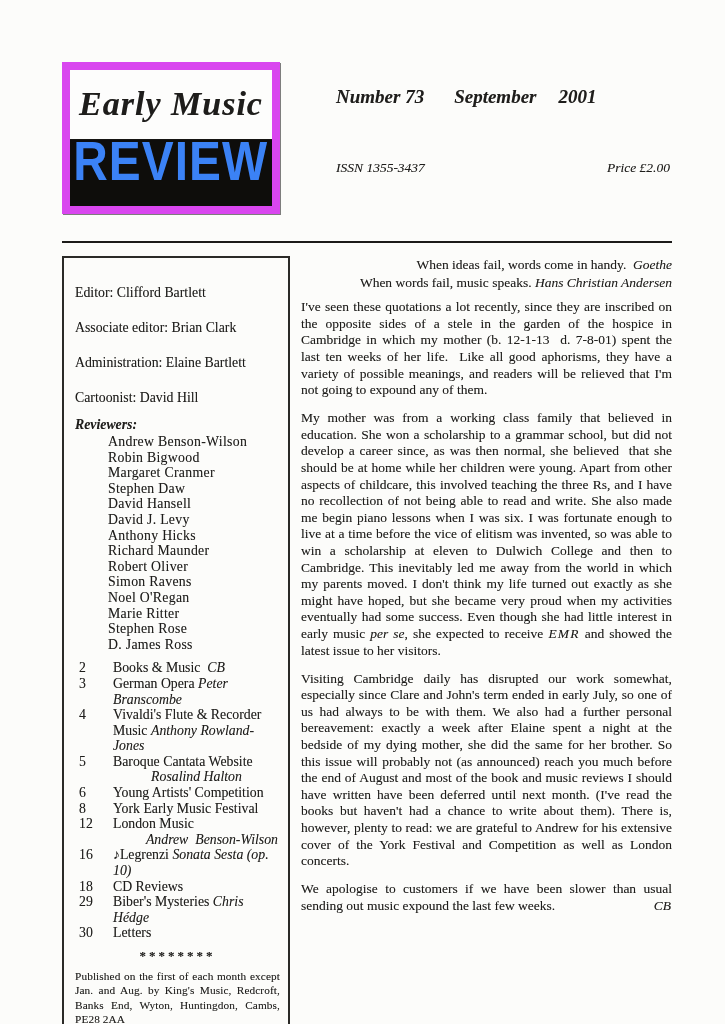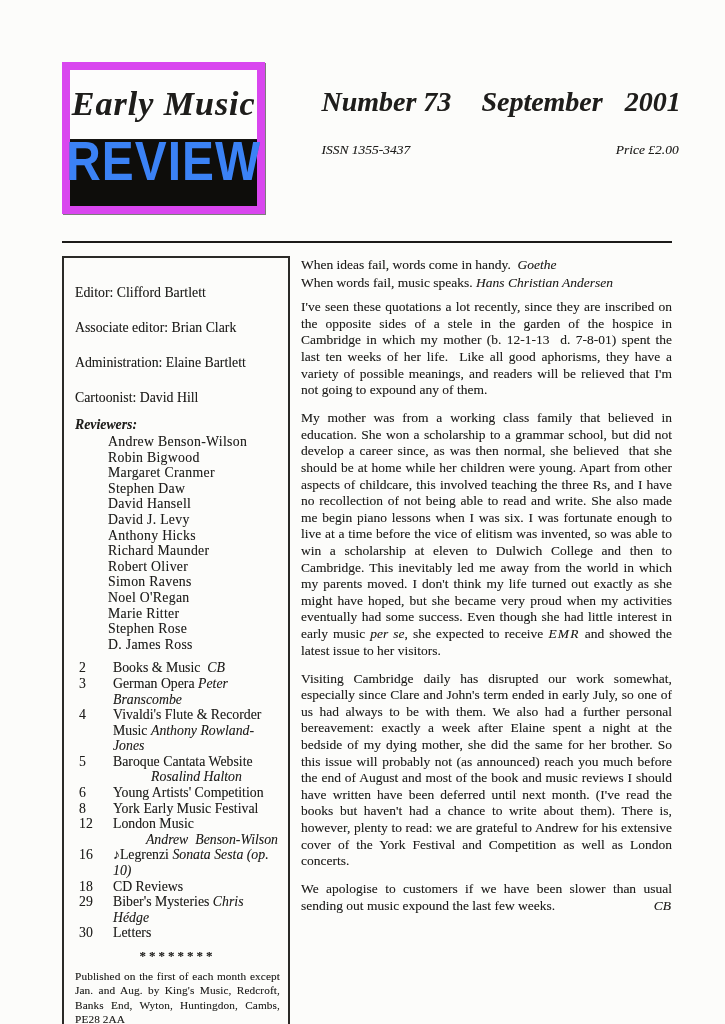--- a/index.html
+++ b/index.html
@@ -34,26 +34,26 @@
   .logo-bottom {
     flex: 1;
     background: #0e0d0b; color: #3b82f6;
     display: flex; justify-content: center;
     font-family: "Liberation Sans", sans-serif;
     font-weight: bold; font-size: 46px; line-height: 1;
     letter-spacing: 1px;
   }
   .logo-bottom span { display: inline-block; transform: scale(1.04, 1.22); }
   .header-right { flex: 1; padding-left: 56px; padding-top: 24px; font-style: italic; }
-  .issue-line { font-size: 28px; font-weight: bold; display: flex; white-space: nowrap; }
+  .issue-line { font-size: 19px; font-weight: bold; display: flex; white-space: nowrap; }
   .issue-line .gap-a { margin-left: 30px; }
   .issue-line .gap-b { margin-left: 22px; }
   .issn-row {
     display: flex; justify-content: space-between;
-    font-size: 13.5px; margin-top: 24px; padding-right: 2px;
+    font-size: 13.5px; margin-top: 52px; padding-right: 2px;
   }
   .rule { border: none; border-top: 2px solid #1c1b19; margin-top: 27px; }
 
   
   .columns { display: flex; align-items: flex-start; margin-top: 13px; }
 
   .left-box {
     width: 228px; min-height: 696px;
     border: 2px solid #2b2a27;
     padding: 9px 8px 10px 11px;
@@ -68,21 +68,21 @@
   .toc-num { width: 38px; padding-left: 4px; line-height: 15.6px; flex: none; }
   .toc-txt { flex: 1; line-height: 15.6px; }
   .toc-line.align-center { text-align: center; }
   .toc-line.align-right { text-align: right; padding-right: 2px; }
   .stars { text-align: center; font-weight: bold; letter-spacing: 3px; font-size: 13px; margin: 7px 0 5px; }
   .pub { font-size: 11.3px; line-height: 14.3px; letter-spacing: 0.1px; }
   .pub-address { text-align: justify; }
   .pub-line { text-align: center; }
 
   .right-col { flex: 1; padding-left: 11px; font-size: 13.5px; line-height: 16.6px; }
-  .quotes { text-align: left; line-height: 17.6px; margin-bottom: 8px; }
+  .quotes { text-align: right; line-height: 17.6px; margin-bottom: 8px; }
   .para { text-align: justify; margin-bottom: 11.5px; position: relative; }
   .para .sig { position: absolute; right: 1px; bottom: 0; font-style: italic; }
 
   .it { font-style: italic; }
   .script { font-style: italic; letter-spacing: 1.2px; }
 </style>
 </head>
 <body>
 
 <div class="page">

